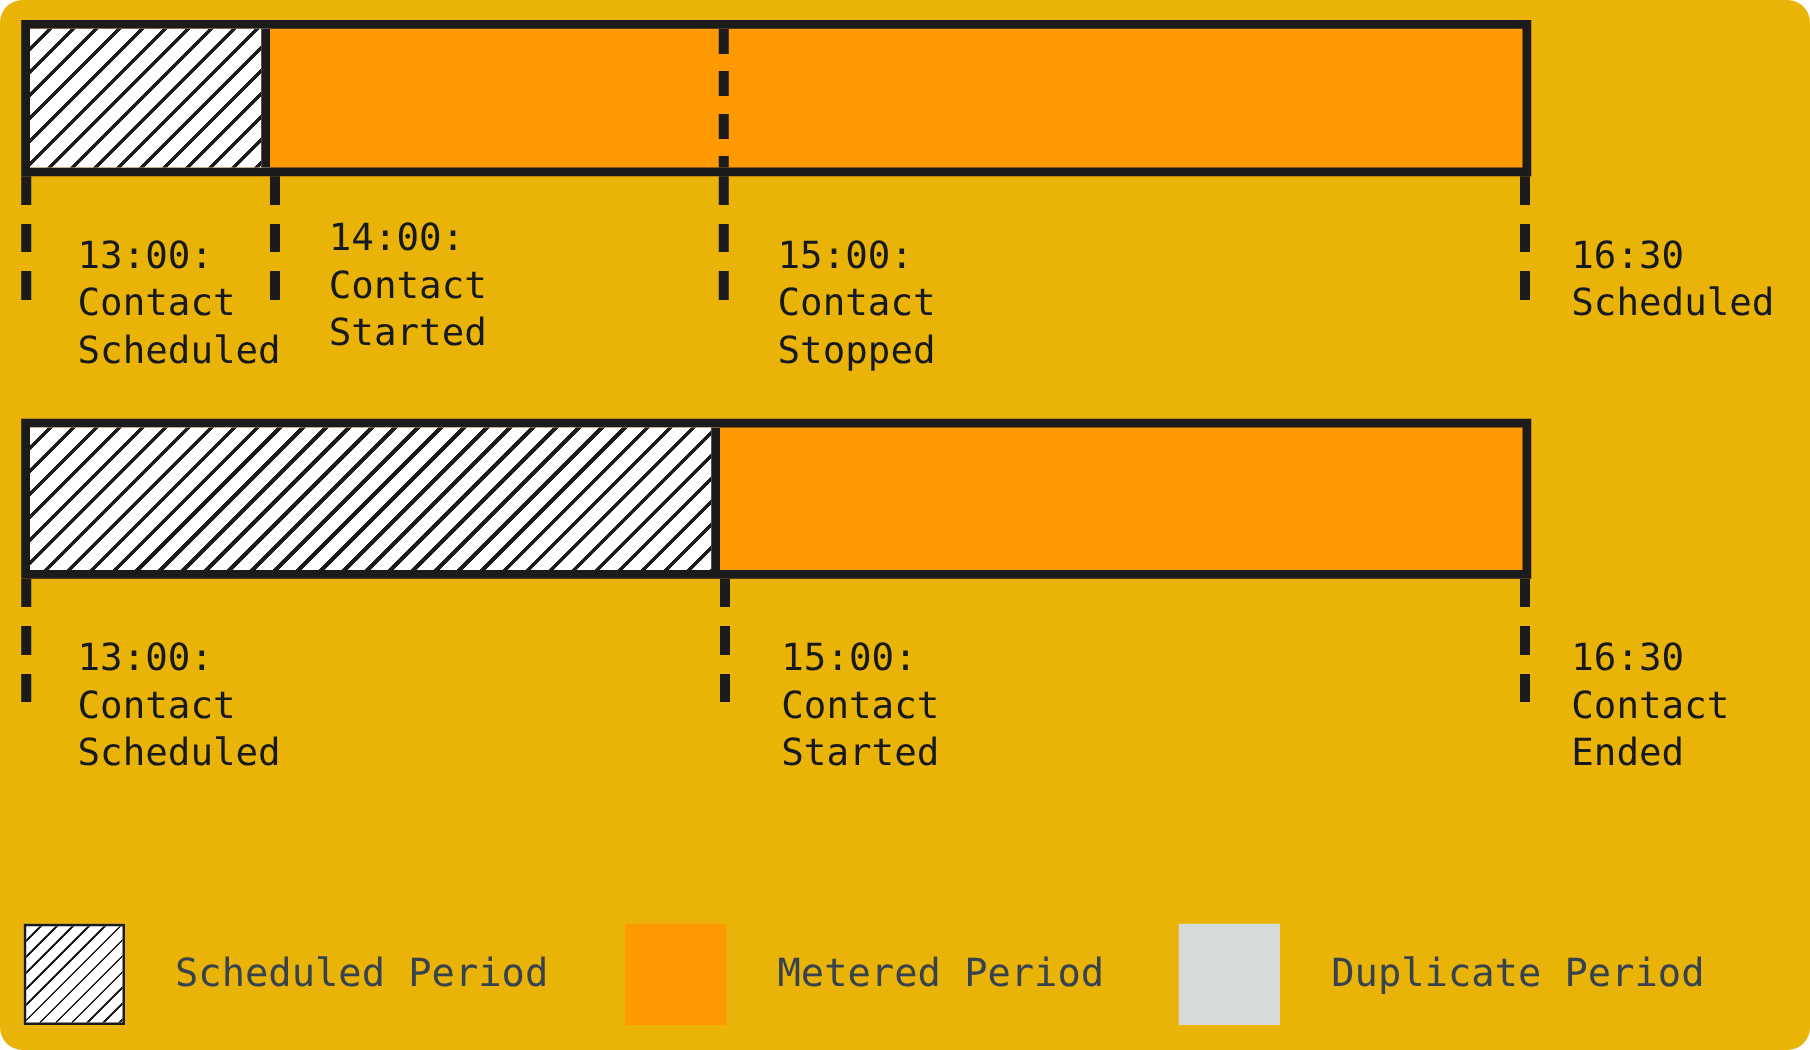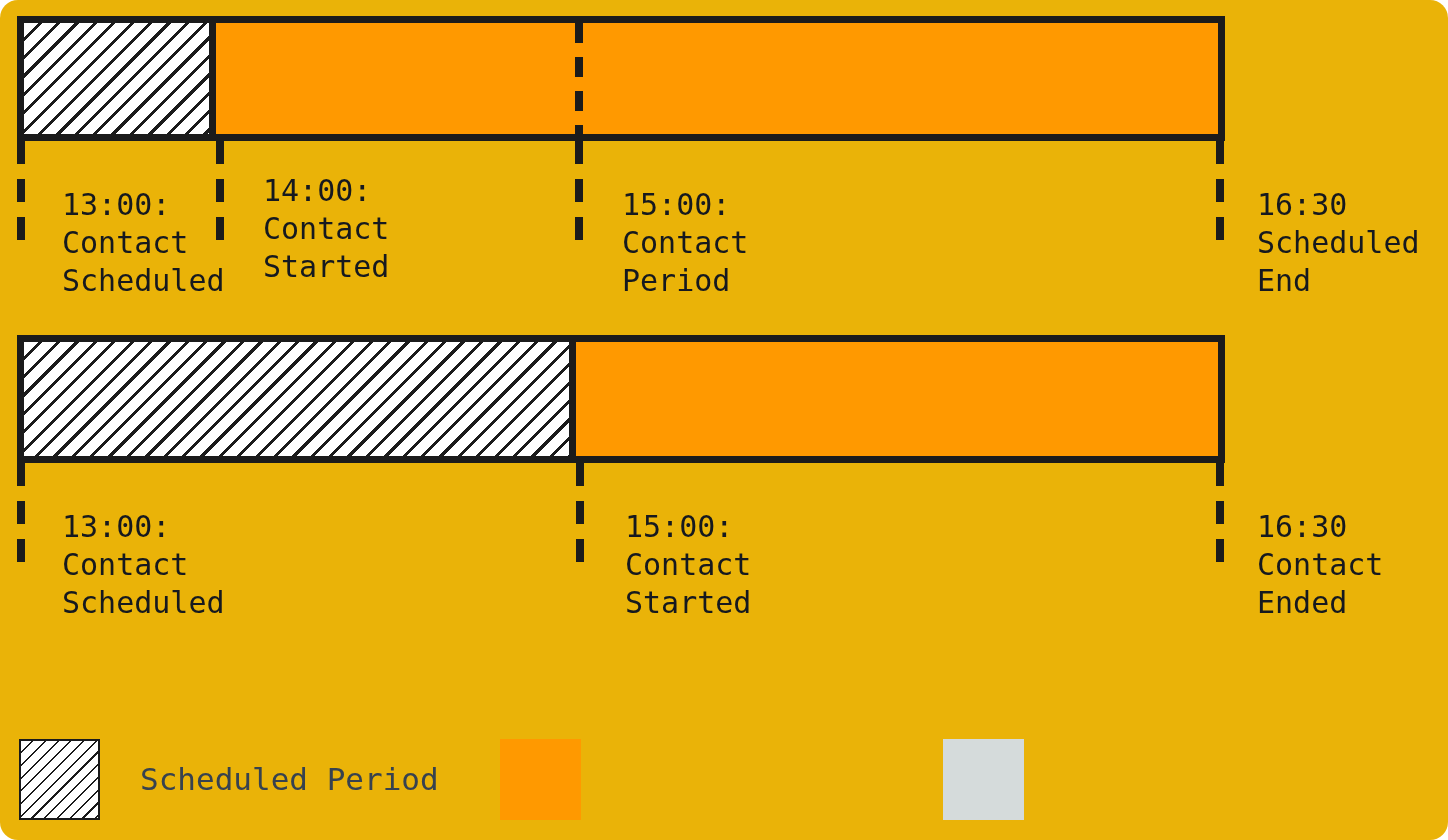--- a/index.html
+++ b/index.html
@@ -84,26 +84,25 @@
     <div>Scheduled</div>
   </div>
   <div class="evt" style="left:263px;top:172px">
     <div>14:00:</div>
     <div>Contact</div>
     <div>Started</div>
   </div>
   <div class="evt" style="left:622px;top:186px">
     <div>15:00:</div>
     <div>Contact</div>
-    <div>Period</div>
+    <div>Stopped</div>
   </div>
   <div class="evt" style="left:1257px;top:186px">
     <div>16:30</div>
     <div>Scheduled</div>
-    <div>End</div>
   </div>
 
   <div class="bar bar2">
     <div class="hatch-seg" style="width:552px"></div>
   </div>
 
   <div class="tick" style="left:17px;top:463px"></div>
   <div class="tick" style="left:576px;top:463px"></div>
   <div class="tick" style="left:1216px;top:463px"></div>
 
@@ -120,16 +119,18 @@
   <div class="evt" style="left:1257px;top:508px">
     <div>16:30</div>
     <div>Contact</div>
     <div>Ended</div>
   </div>
 
   <div class="swatch swatch-hatched" style="left:19px"></div>
   <div class="legend-label" style="left:140px">Scheduled Period</div>
 
   <div class="swatch swatch-orange" style="left:500px"></div>
+  <div class="legend-label" style="left:622px">Metered Period</div>
 
   <div class="swatch swatch-gray" style="left:943px"></div>
+  <div class="legend-label" style="left:1065px">Duplicate Period</div>
 
 </div>
 
 </body></html>

